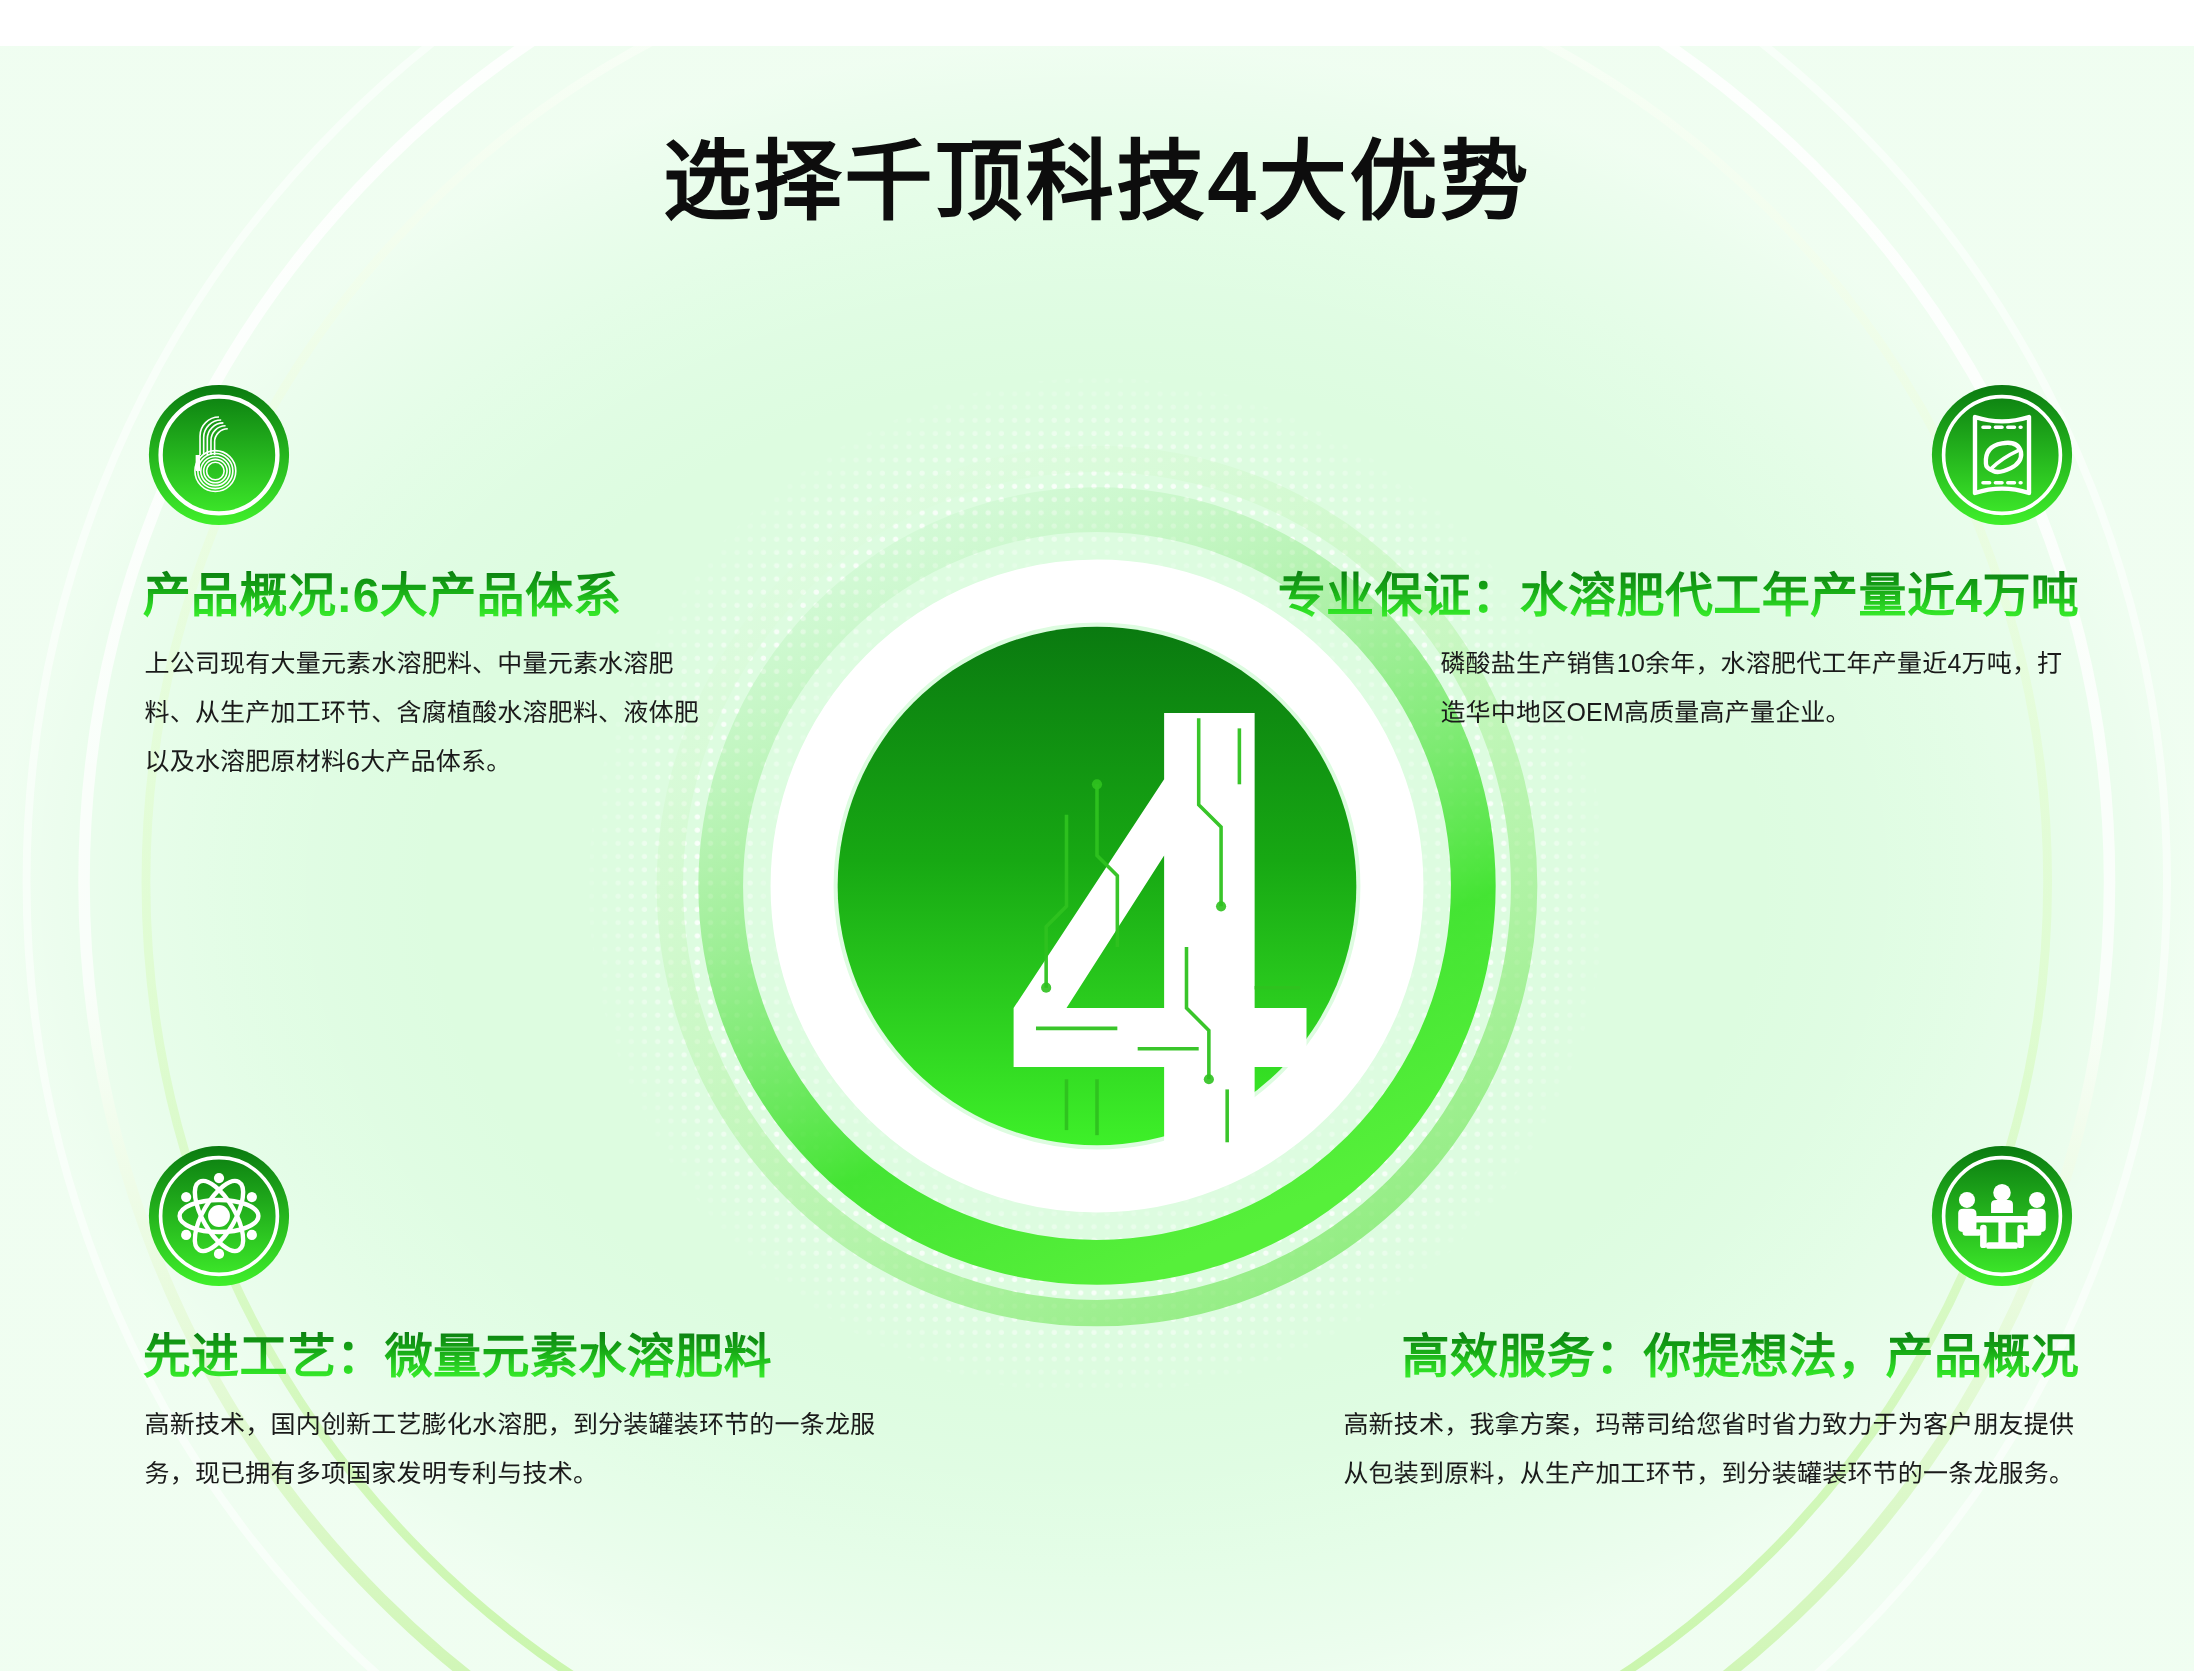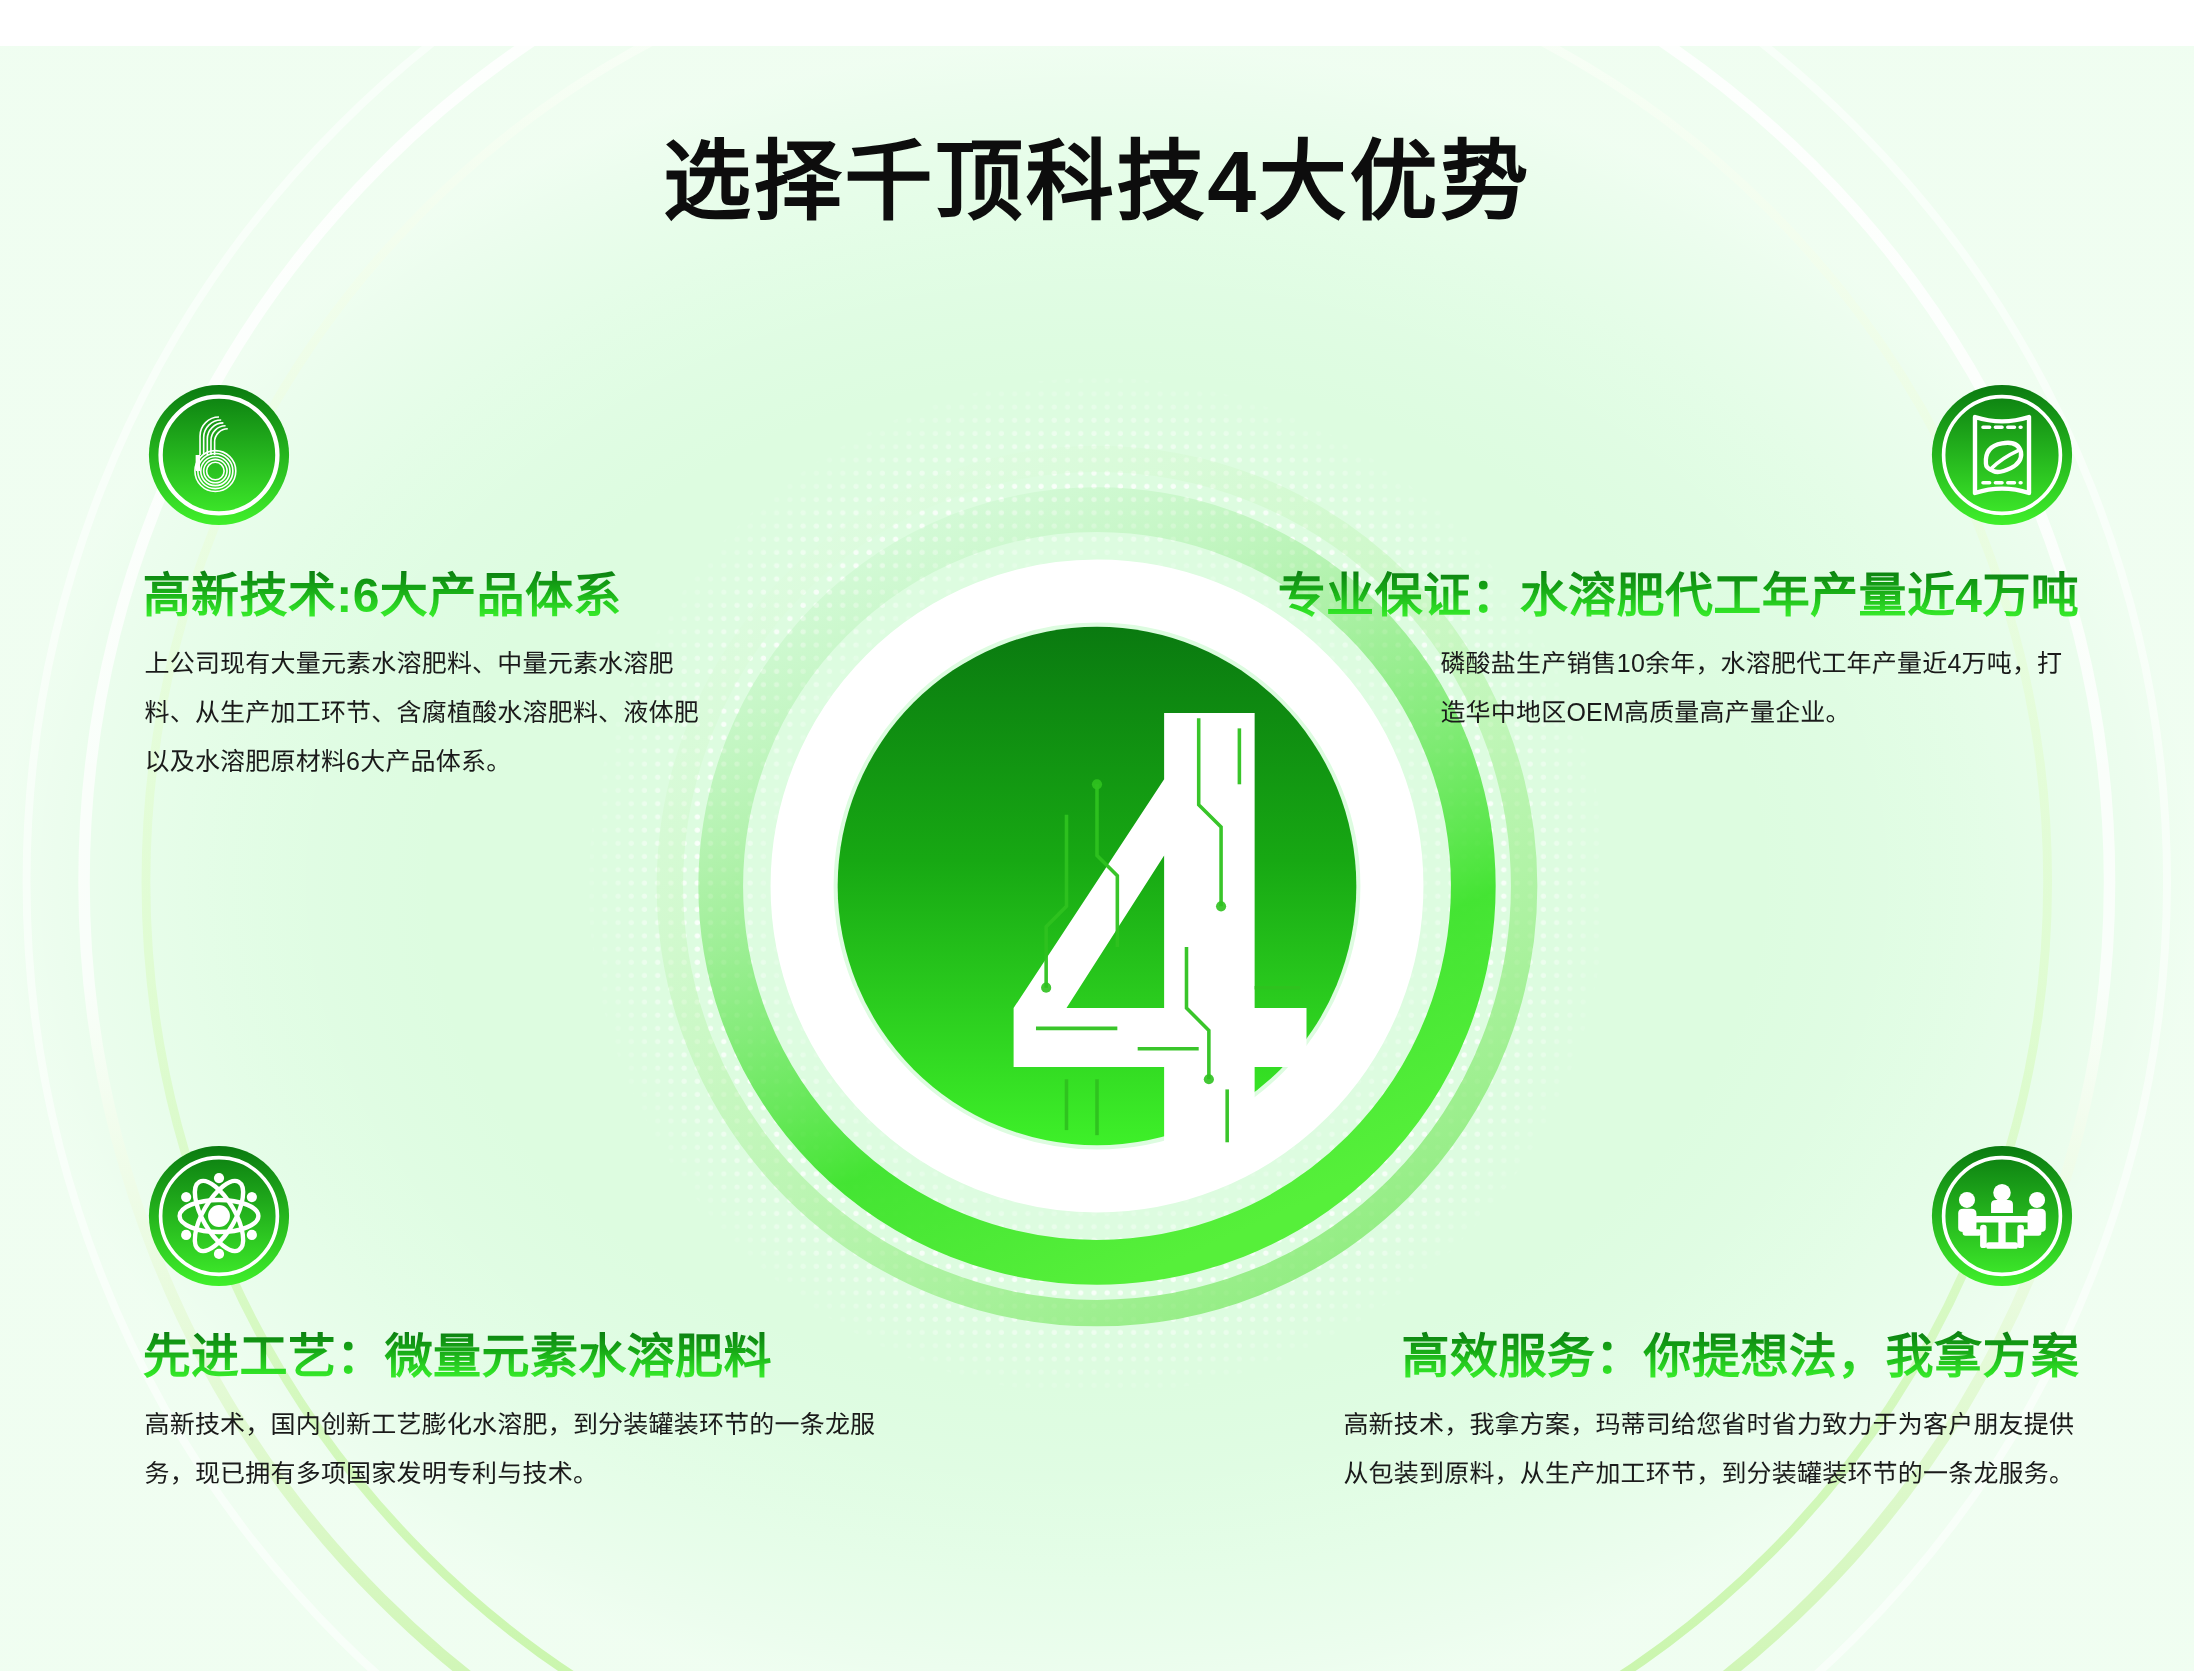--- a/index.html
+++ b/index.html
@@ -240,21 +240,21 @@
           <path d="M112 64 A18 18 0 0 0 94 82 L94 100"></path>
           <circle cx="95" cy="122" r="28"></circle>
           <circle cx="95" cy="122" r="24"></circle>
           <circle cx="95" cy="122" r="20"></circle>
           <circle cx="95" cy="122" r="16"></circle>
           <circle cx="95" cy="122" r="12"></circle>
         </g>
         <path d="M74 100 L74 122 L68 122 L68 100 Z" fill="#ffffff"></path>
       </svg>
     </div>
-    <div class="headline">高新技术:6大产品体系</div>
+    <div class="headline">产品概况:6大产品体系</div>
     <div class="body-text">上公司现有大量元素水溶肥料、中量元素水溶肥料、从生产加工环节、含腐植酸水溶肥料、液体肥以及水溶肥原材料6大产品体系。</div>
   </div>
 
   <div class="quad" id="quad-tr">
     <div class="icon-badge">
       <svg viewBox="0 0 200 200" xmlns="http://www.w3.org/2000/svg">
         <defs>
           <linearGradient id="badgeG2" x1="0" y1="0" x2="0" y2="1">
             <stop offset="0%" stop-color="#0a7a10"></stop>
             <stop offset="100%" stop-color="#40f02b"></stop>
@@ -333,18 +333,18 @@
           <rect x="46" y="118" width="26" height="9" rx="4"></rect>
           <rect x="70" y="112" width="9" height="32" rx="4"></rect>
 
           <circle cx="148" cy="78" r="11"></circle>
           <path d="M135 96 Q135 90 142 90 L153 90 Q160 90 160 97 L160 116 Q160 122 153 122 L142 122 Q135 122 135 116 Z"></path>
           <rect x="128" y="118" width="26" height="9" rx="4"></rect>
           <rect x="121" y="112" width="9" height="32" rx="4"></rect>
         </g>
       </svg>
     </div>
-    <div class="headline">高效服务：你提想法，我拿方案</div>
+    <div class="headline">高效服务：你提想法，产品概况</div>
     <div class="body-text">高新技术，我拿方案，玛蒂司给您省时省力致力于为客户朋友提供从包装到原料，从生产加工环节，到分装罐装环节的一条龙服务。</div>
   </div>
 
 </div>
 
 
 </body></html>

